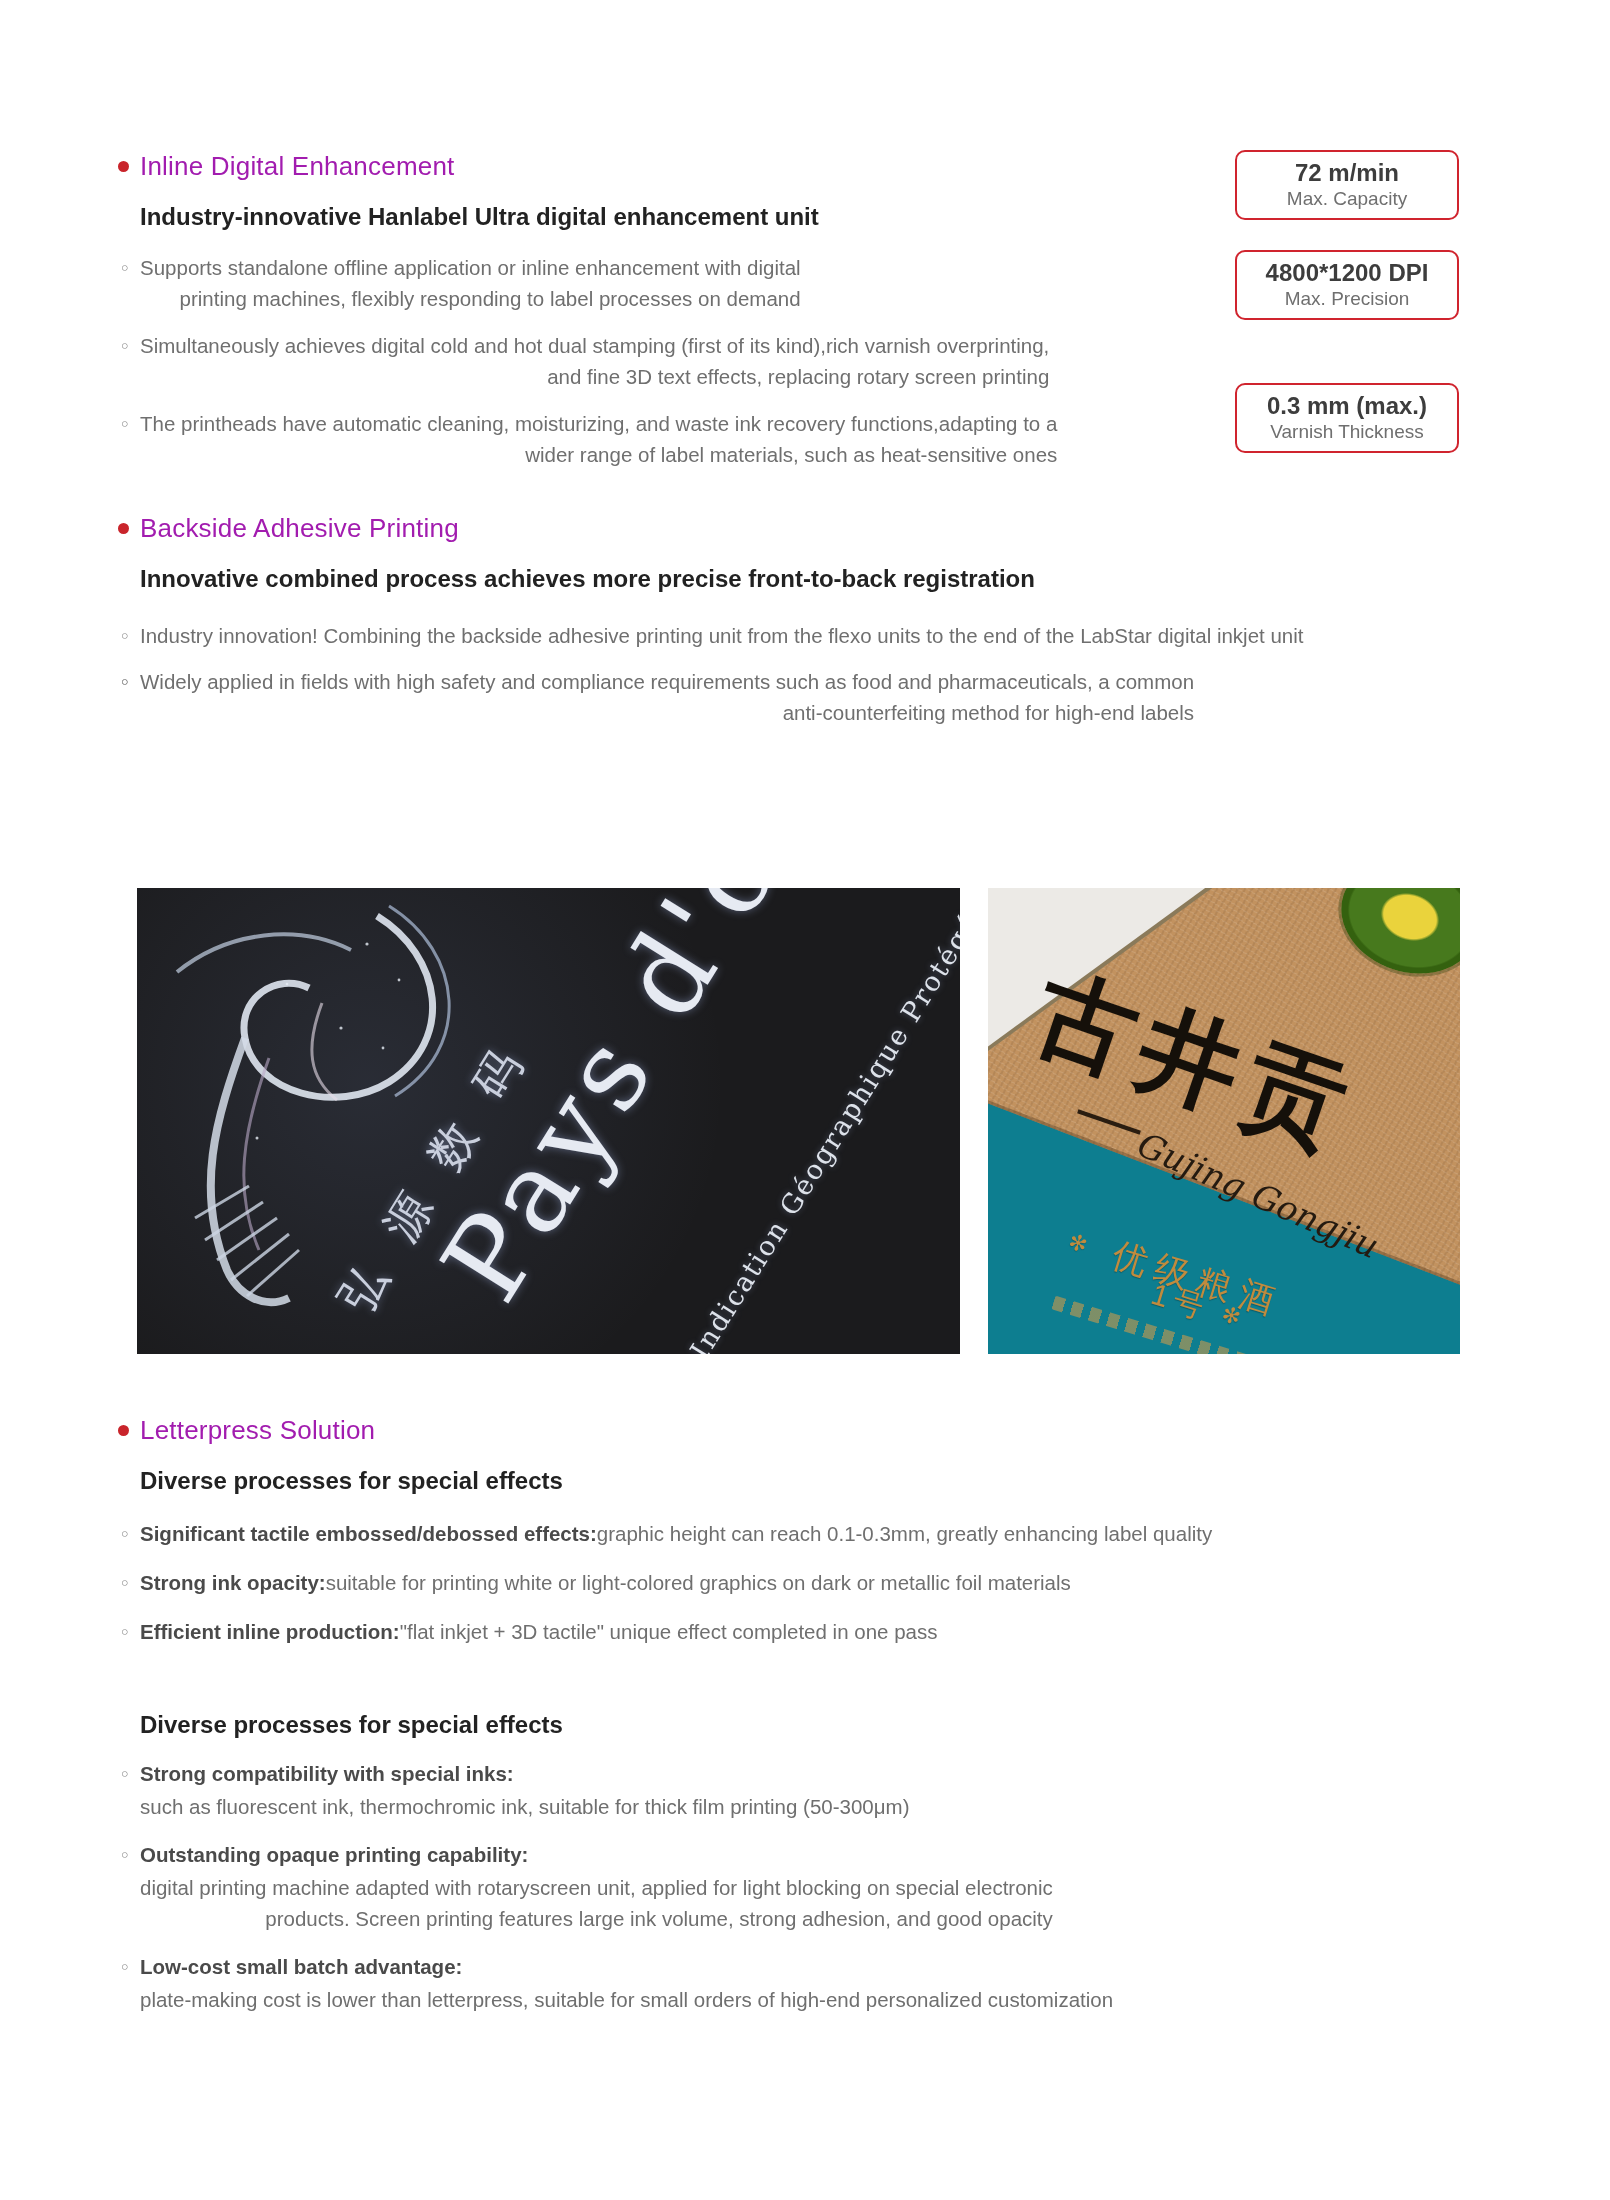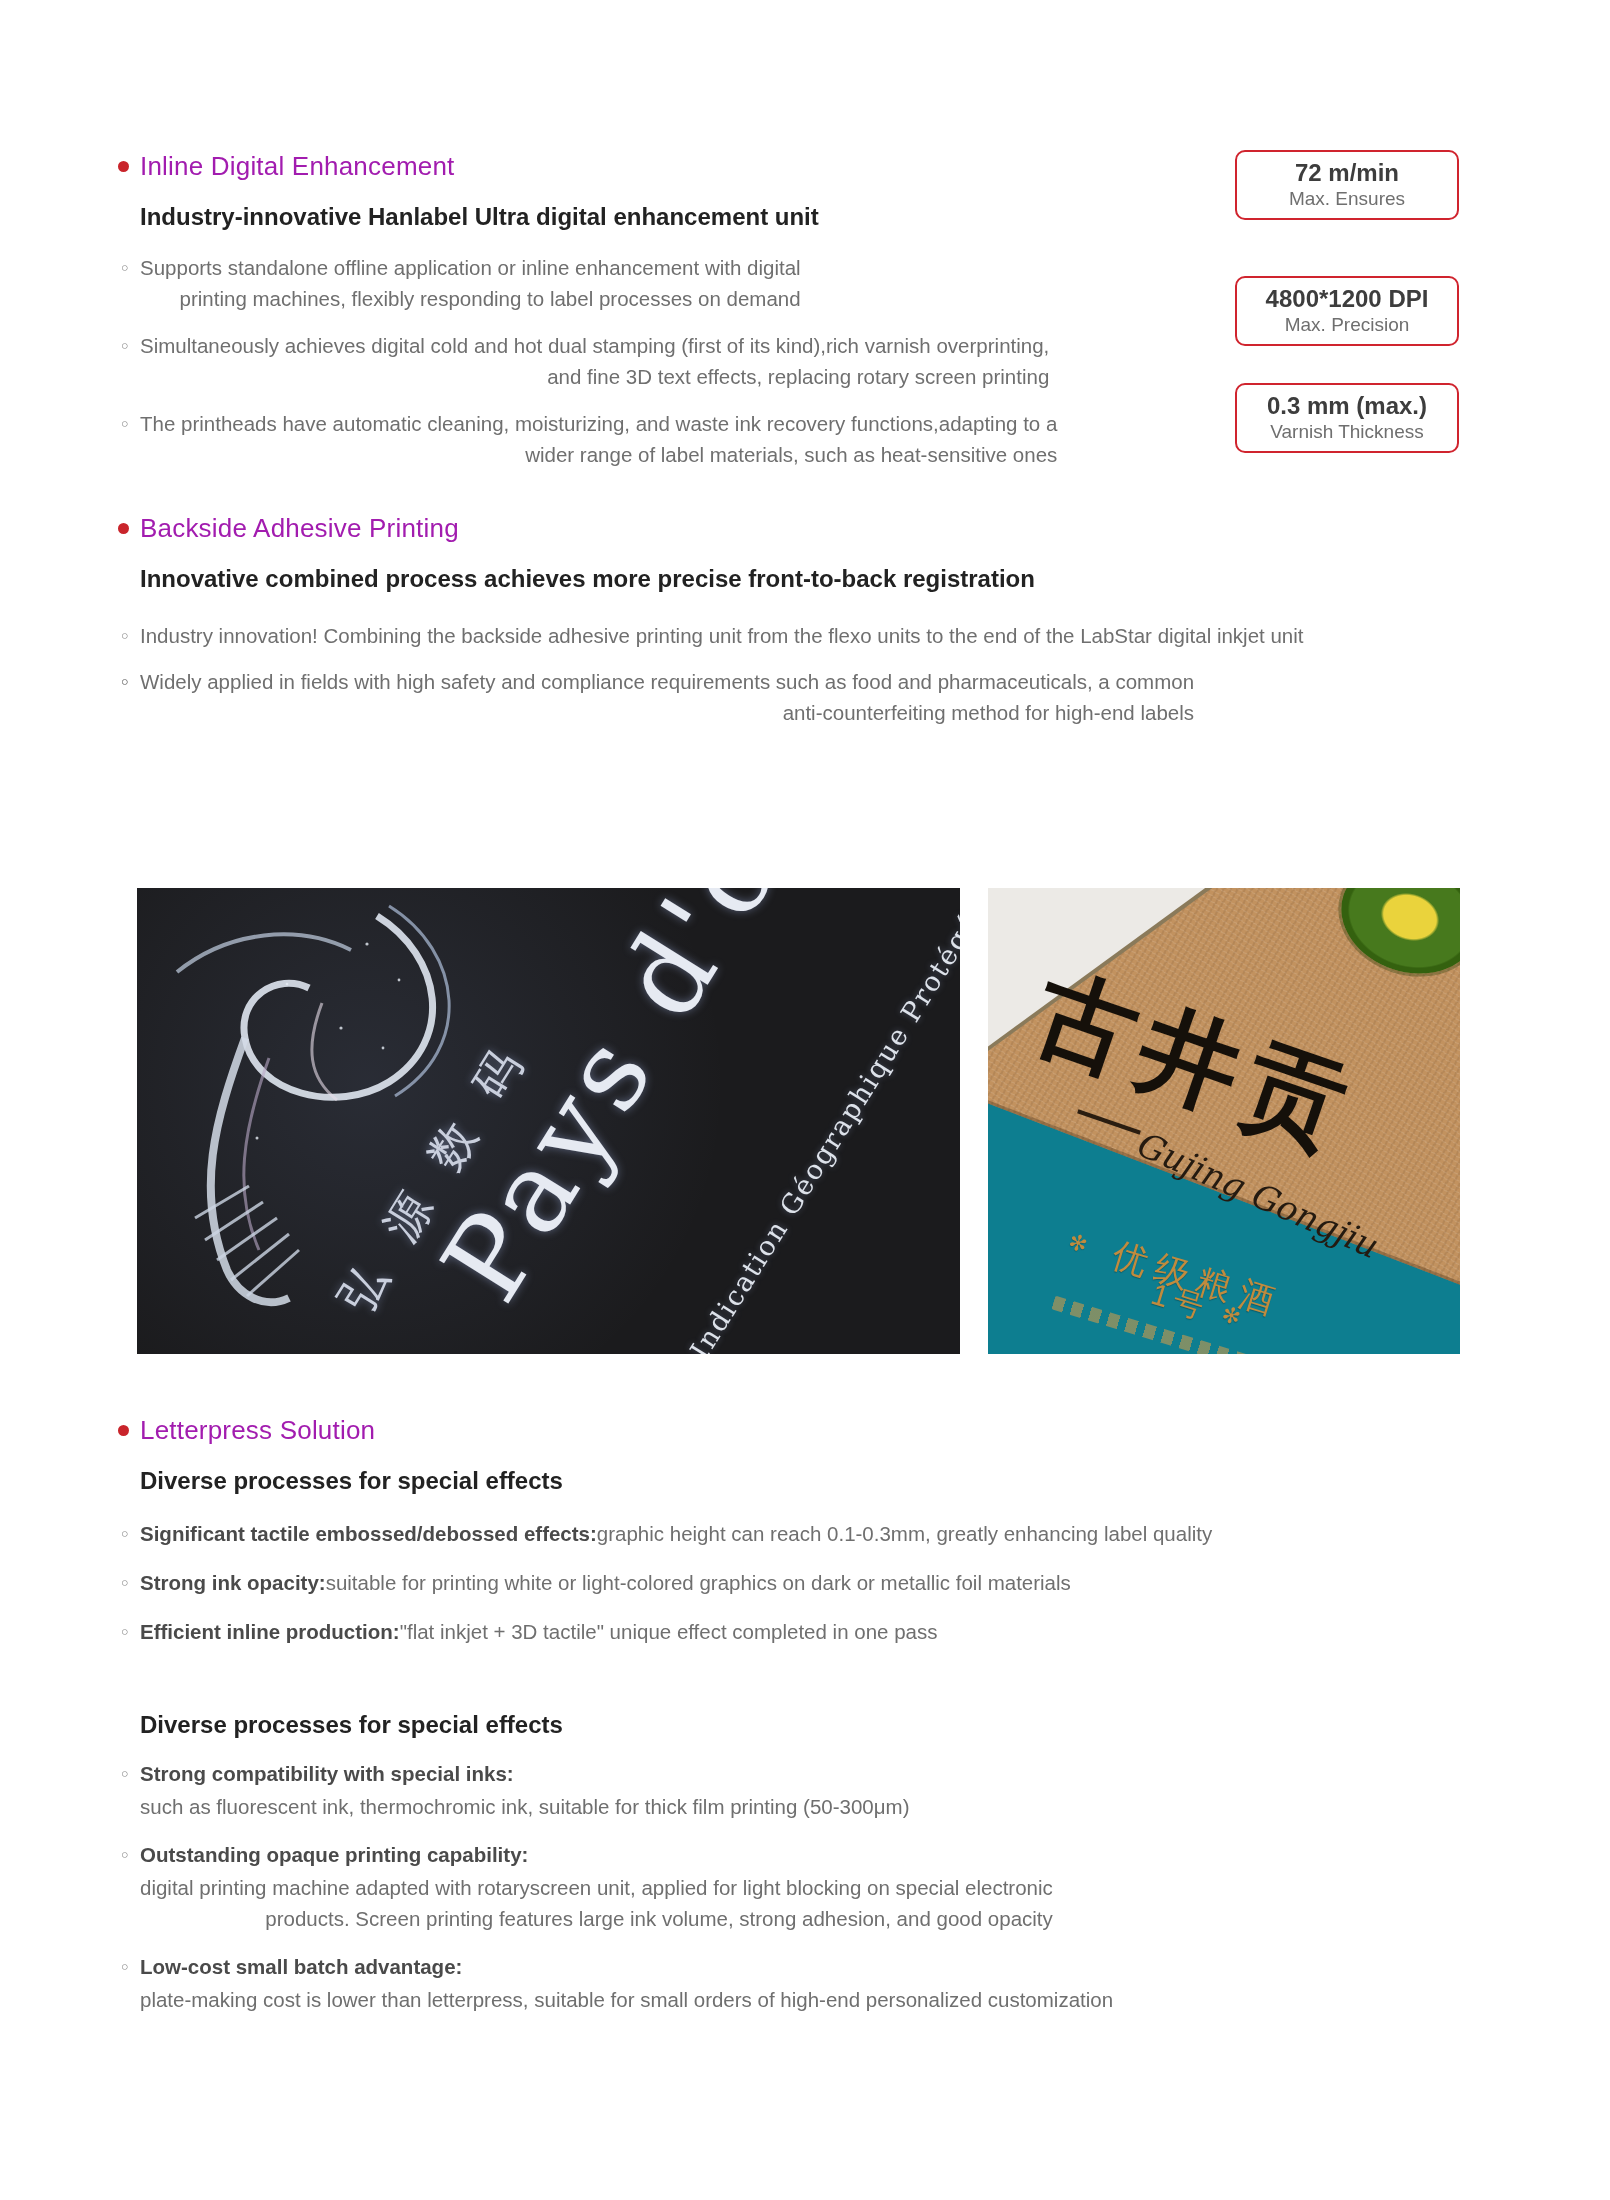--- a/index.html
+++ b/index.html
@@ -148,23 +148,23 @@
       <li>
         <span class="mk">◦</span>
         <span class="btext">The printheads have automatic cleaning, moisturizing, and waste ink recovery functions,adapting to a
 wider range of label materials, such as heat-sensitive ones</span>
       </li>
     </ul>
   </section>
 
   <div class="stat" style="top:150px">
     <div class="stat-value">72 m/min</div>
-    <div class="stat-label">Max. Ensures</div>
-  </div>
-  <div class="stat" style="top:276px">
+    <div class="stat-label">Max. Capacity</div>
+  </div>
+  <div class="stat" style="top:250px">
     <div class="stat-value">4800*1200 DPI</div>
     <div class="stat-label">Max. Precision</div>
   </div>
   <div class="stat" style="top:383px">
     <div class="stat-value">0.3 mm (max.)</div>
     <div class="stat-label">Varnish Thickness</div>
   </div>
 
   <section class="sec" id="sec-backside" style="top:502px">
     <h2 class="sec-title">

